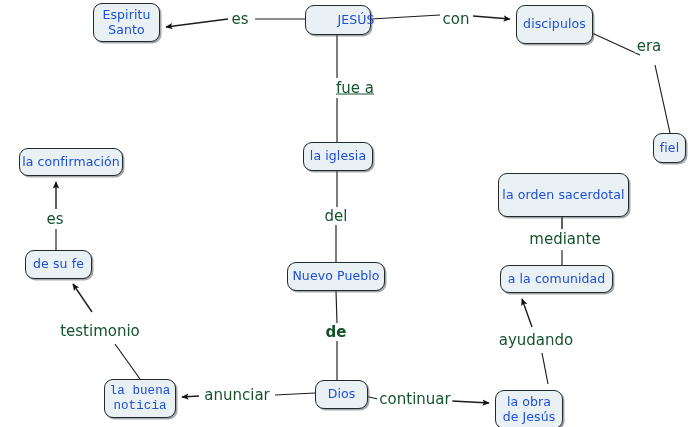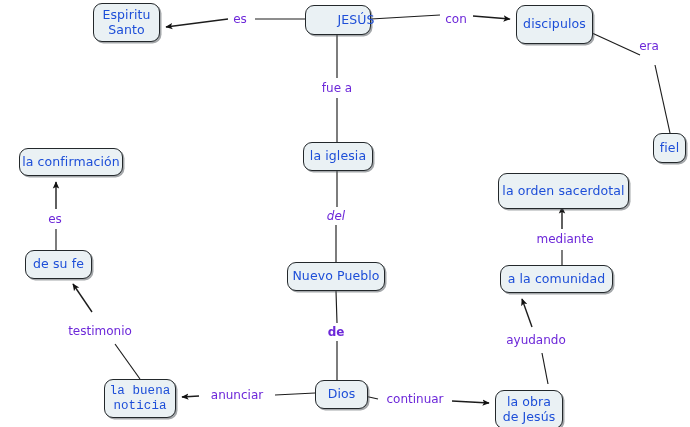--- a/index.html
+++ b/index.html
@@ -39,22 +39,22 @@
     color: #1d4ed8;
     font-size: 12.5px;
     line-height: 14.5px;
     white-space: pre-line;
     letter-spacing: 0.1px;
   }
   .edge-label {
     position: absolute;
     transform: translate(-50%, -50%);
     background: #ffffff;
-    color: #6d28d9;
-    font-size: 12px;
+    color: #14532d;
+    font-size: 15px;
     line-height: 13px;
     padding: 0 2px;
     white-space: nowrap;
   }
 </style>
 </head>
 <body>
 
 <div id="canvas">
 
@@ -98,31 +98,31 @@
 Santo</span></div>
       <div class="node" style="left: 516px; top: 5px; width: 77px; height: 39px; background: rgb(234, 241, 244); border-color: rgb(35, 40, 43);"><span>discipulos</span></div>
       <div class="node" style="left: 653px; top: 133px; width: 33px; height: 30px; background: rgb(234, 241, 244); border-color: rgb(35, 40, 43);"><span>fiel</span></div>
       <div class="node" style="left: 303px; top: 142px; width: 70px; height: 29px; background: rgb(234, 241, 244); border-color: rgb(35, 40, 43);"><span>la iglesia</span></div>
       <div class="node" style="left: 287px; top: 262px; width: 98px; height: 29px; background: rgb(234, 241, 244); border-color: rgb(35, 40, 43);"><span>Nuevo Pueblo</span></div>
       <div class="node" style="left: 315px; top: 380px; width: 53px; height: 29px; background: rgb(234, 241, 244); border-color: rgb(35, 40, 43);"><span>Dios</span></div>
       <div class="node" style="left: 19px; top: 148px; width: 104px; height: 28px; background: rgb(234, 241, 244); border-color: rgb(35, 40, 43);"><span>la confirmación</span></div>
       <div class="node" style="left: 25px; top: 250px; width: 67px; height: 29px; background: rgb(234, 241, 244); border-color: rgb(35, 40, 43);"><span>de su fe</span></div>
       <div class="node" style="left: 104px; top: 379px; width: 72px; height: 39px; background: rgb(234, 241, 244); border-color: rgb(35, 40, 43); font-family: Liberation Mono, monospace;"><span>la buena
 noticia</span></div>
-      <div class="node" style="left: 498px; top: 173px; width: 131px; height: 36px; background: rgb(234, 241, 244); border-color: rgb(35, 40, 43);"><span>la orden sacerdotal</span></div>
+      <div class="node" style="left: 498px; top: 173px; width: 131px; height: 44px; background: rgb(234, 241, 244); border-color: rgb(35, 40, 43);"><span>la orden sacerdotal</span></div>
       <div class="node" style="left: 500px; top: 265px; width: 113px; height: 28px; background: rgb(234, 241, 244); border-color: rgb(35, 40, 43);"><span>a la comunidad</span></div>
       <div class="node" style="left: 495px; top: 384px; width: 68px; height: 39px; background: rgb(234, 241, 244); border-color: rgb(35, 40, 43); margin-top: 6px;"><span>la obra
 de Jesús</span></div>
     </div>
   <div id="label-layer">
       <div class="edge-label" style="left: 240px; top: 19px;">es</div>
       <div class="edge-label" style="left: 456px; top: 19px;">con</div>
       <div class="edge-label" style="left: 649px; top: 46px;">era</div>
-      <div class="edge-label" style="left: 337px; top: 88px;">fue a</div>
-      <div class="edge-label" style="left: 336px; top: 216px; font-style: italic;">del</div>
+      <div class="edge-label" style="left: 355px; top: 88px; text-decoration: underline;">fue a</div>
+      <div class="edge-label" style="left: 336px; top: 216px;">del</div>
       <div class="edge-label" style="left: 336px; top: 332px; font-weight: bold;">de</div>
       <div class="edge-label" style="left: 237px; top: 395px;">anunciar</div>
       <div class="edge-label" style="left: 100px; top: 331px;">testimonio</div>
       <div class="edge-label" style="left: 55px; top: 219px;">es</div>
       <div class="edge-label" style="left: 415px; top: 399px;">continuar</div>
       <div class="edge-label" style="left: 536px; top: 340px;">ayudando</div>
       <div class="edge-label" style="left: 565px; top: 239px;">mediante</div>
     </div>
 
 </div>

